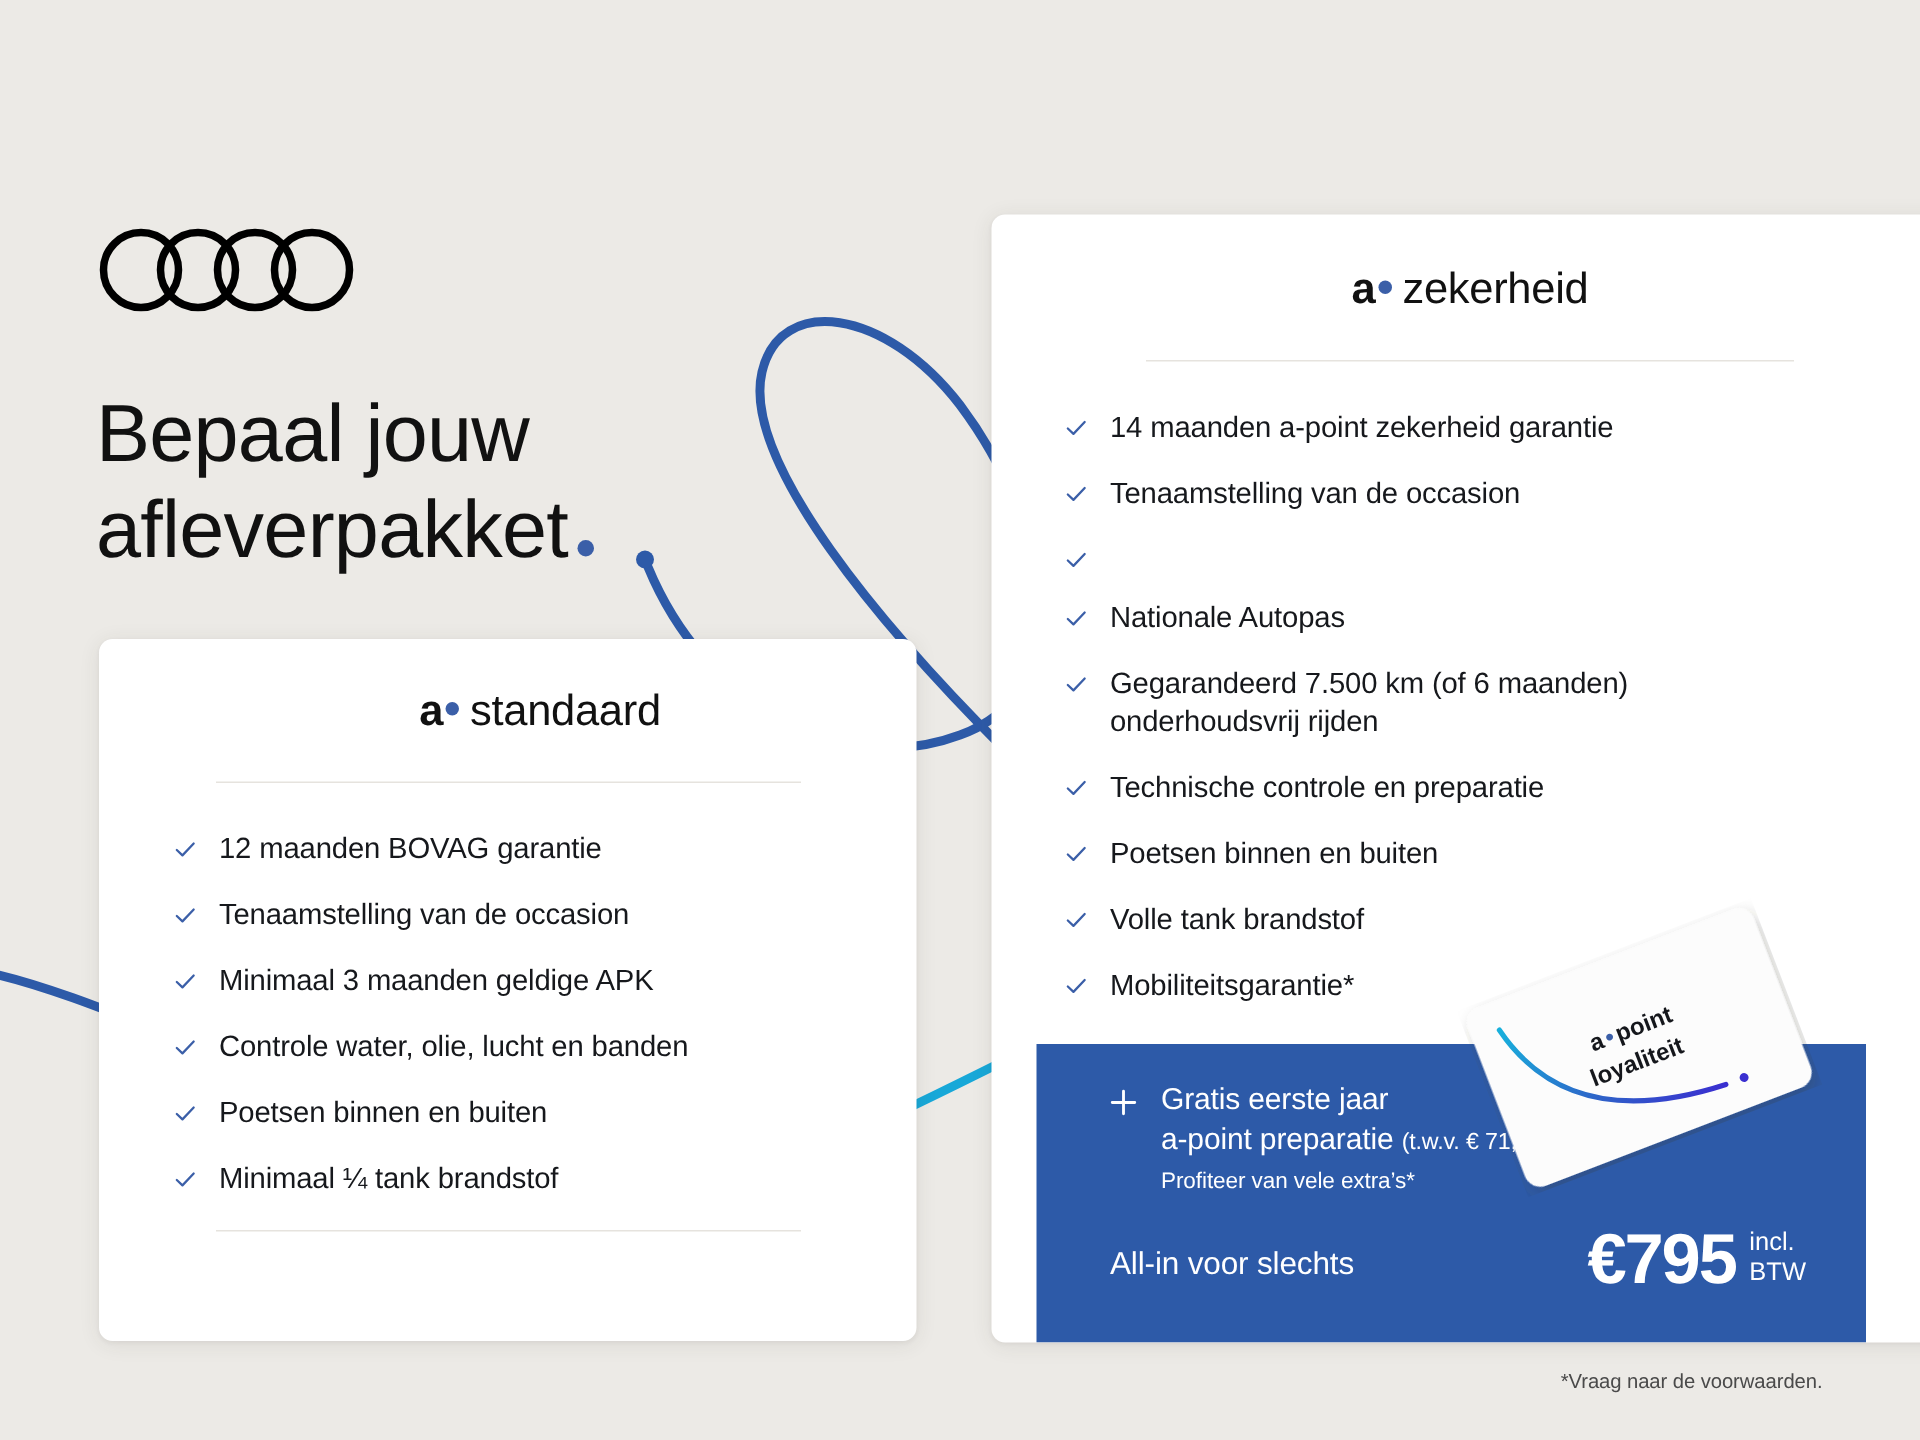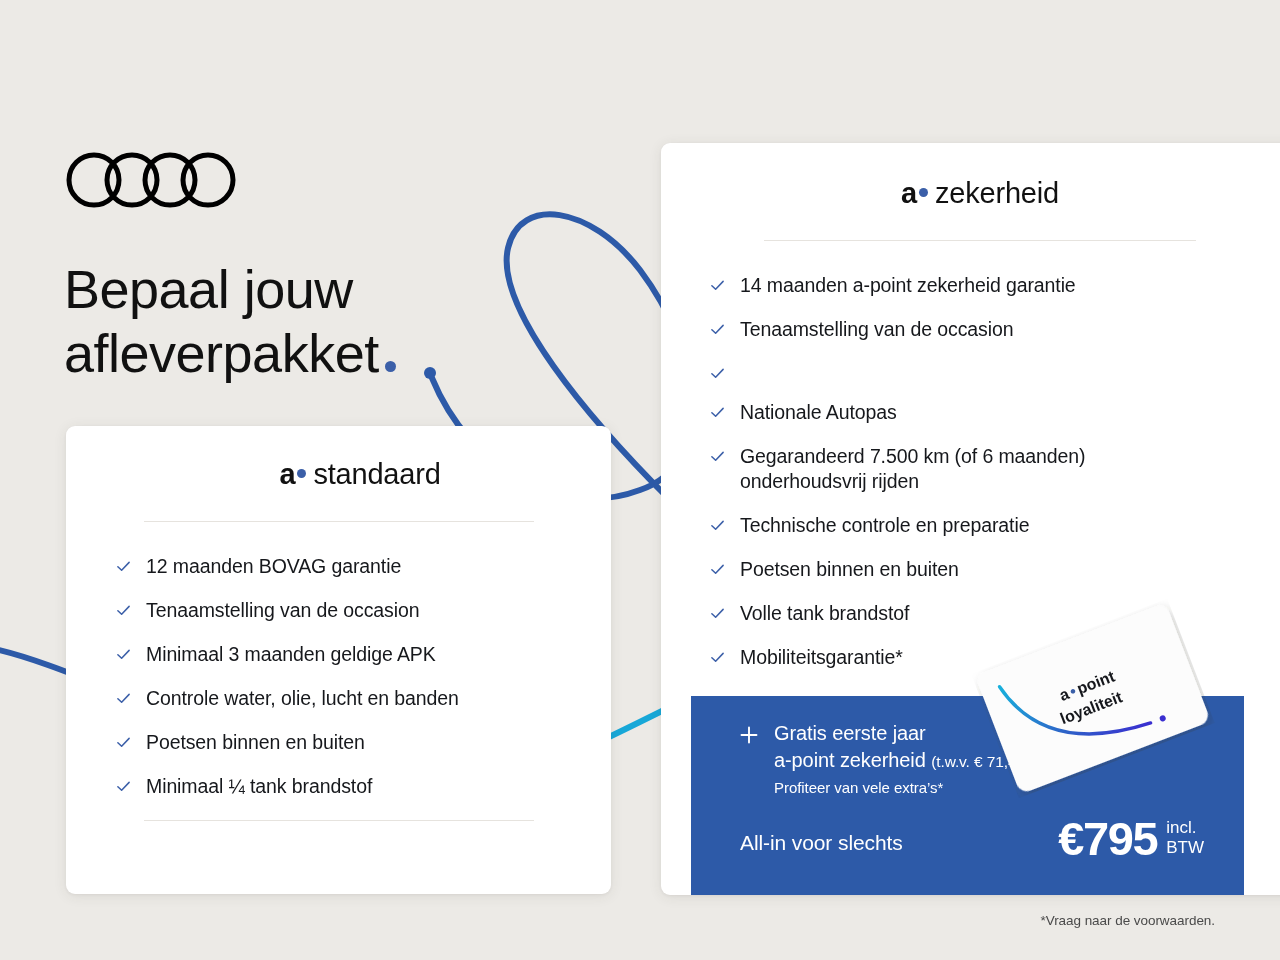--- a/index.html
+++ b/index.html
@@ -346,21 +346,21 @@
     </ul>
 
     <div id="blue-panel">
       <div id="loyalty-row">
         <svg id="plus-icon" viewBox="0 0 18 18">
           <path d="M9 1.5 V16.5 M1.5 9 H16.5" stroke="#FFFFFF" stroke-width="1.9" stroke-linecap="round"></path>
         </svg>
         <div id="loyalty-text">
           <div class="l1">Gratis eerste jaar</div>
           <div class="l2">
-            <span>a-point zekerheid</span>
+            <span>a-point preparatie</span>
             <span class="small">(t.w.v. € 71,40)</span>
           </div>
           <div class="l3">Profiteer van vele extra’s*</div>
         </div>
       </div>
 
       <div id="price-row">
         <div id="allin-label">All-in voor slechts</div>
         <div id="price-group">
           <div id="price-amount">€795</div>

